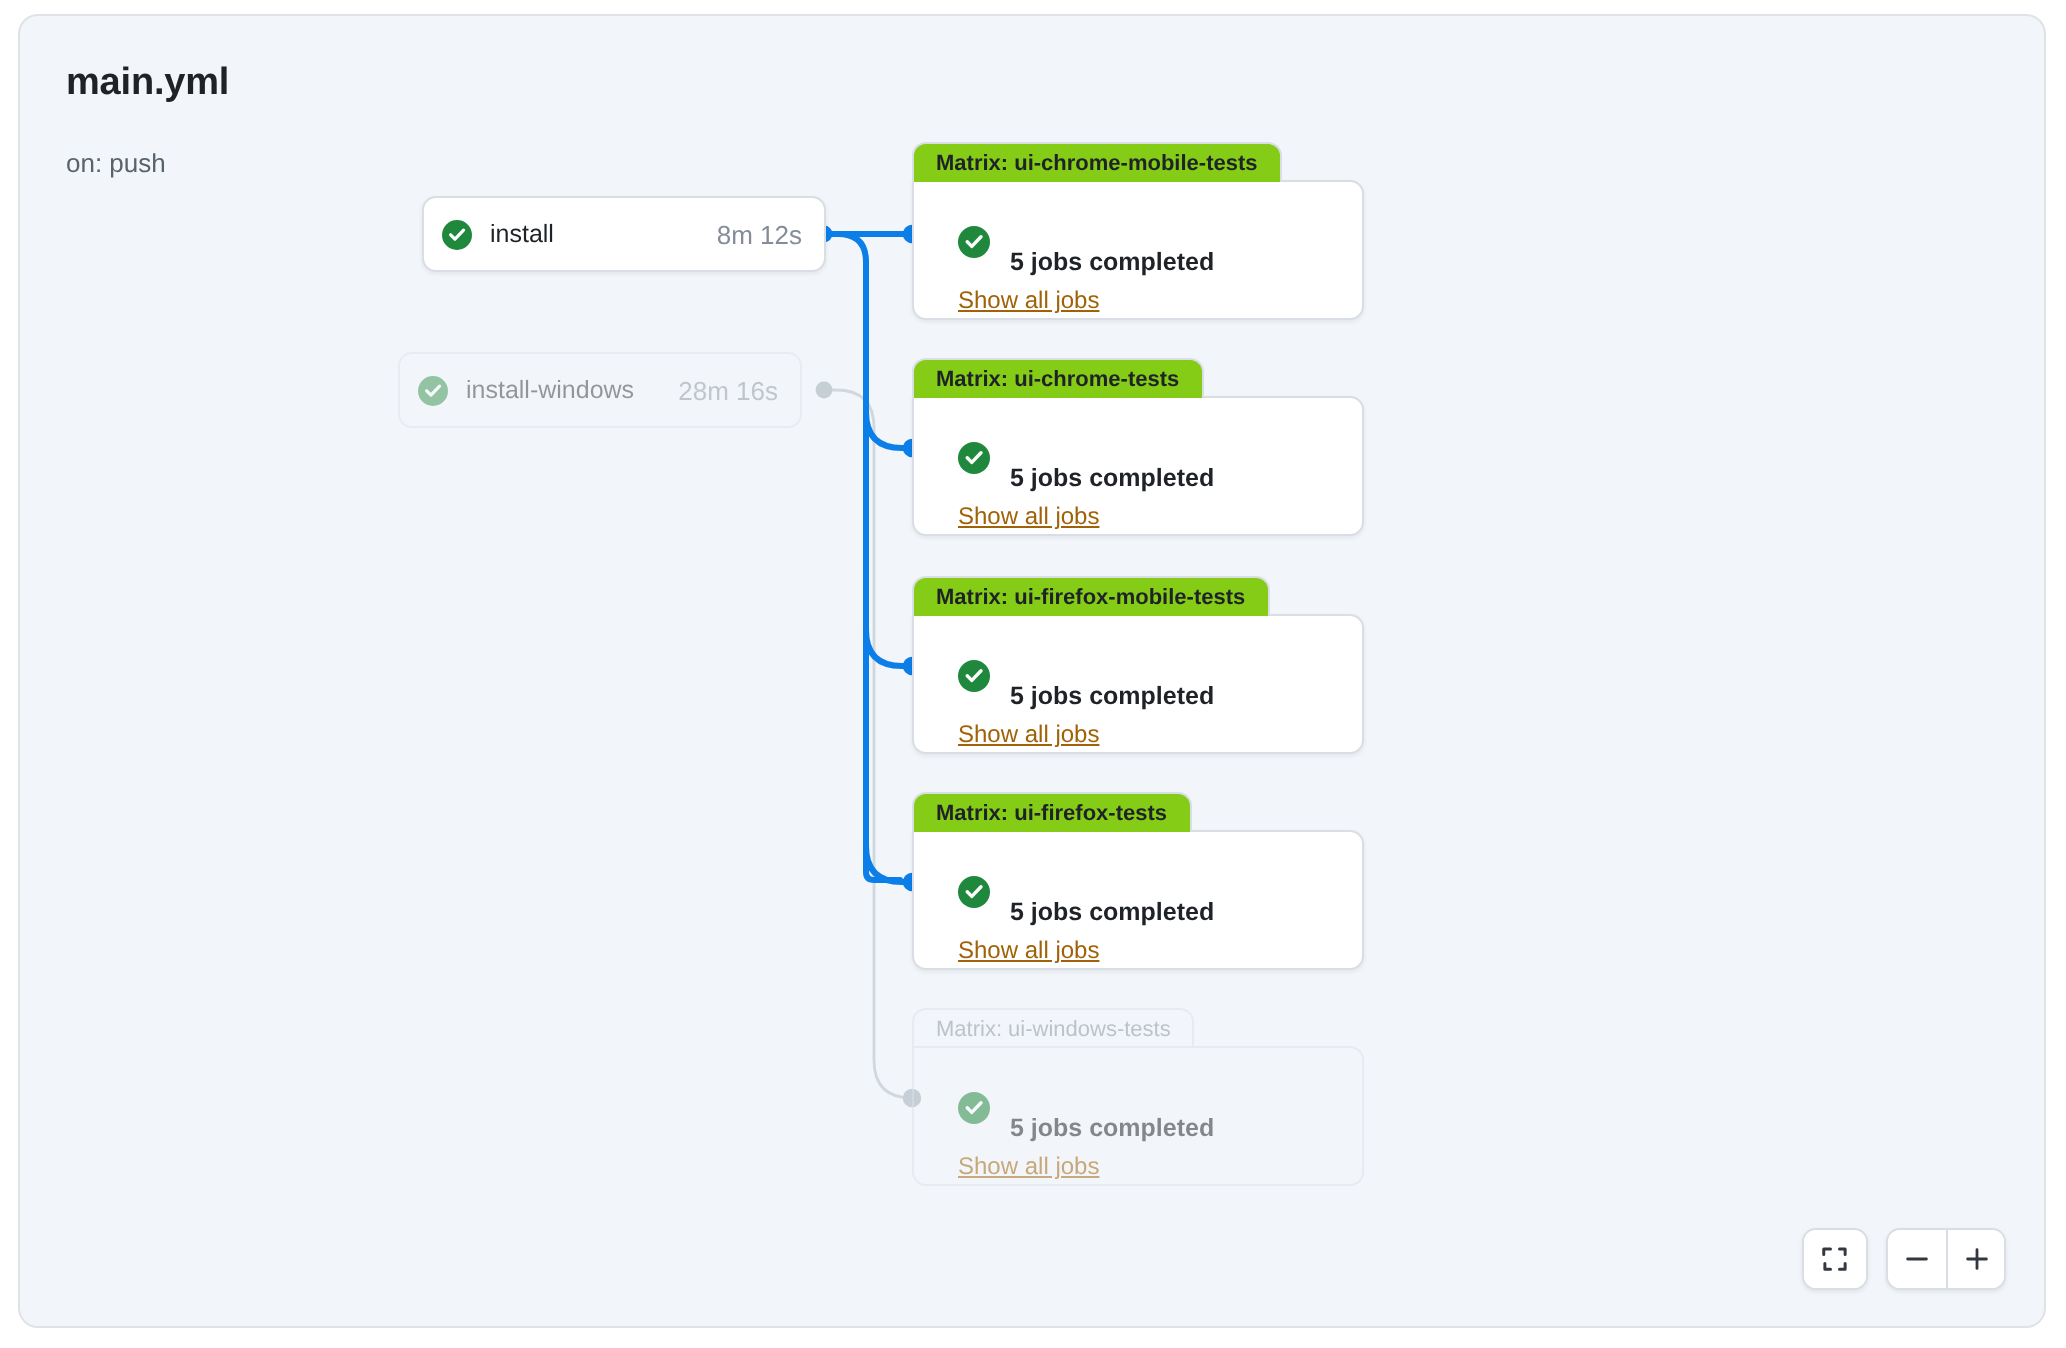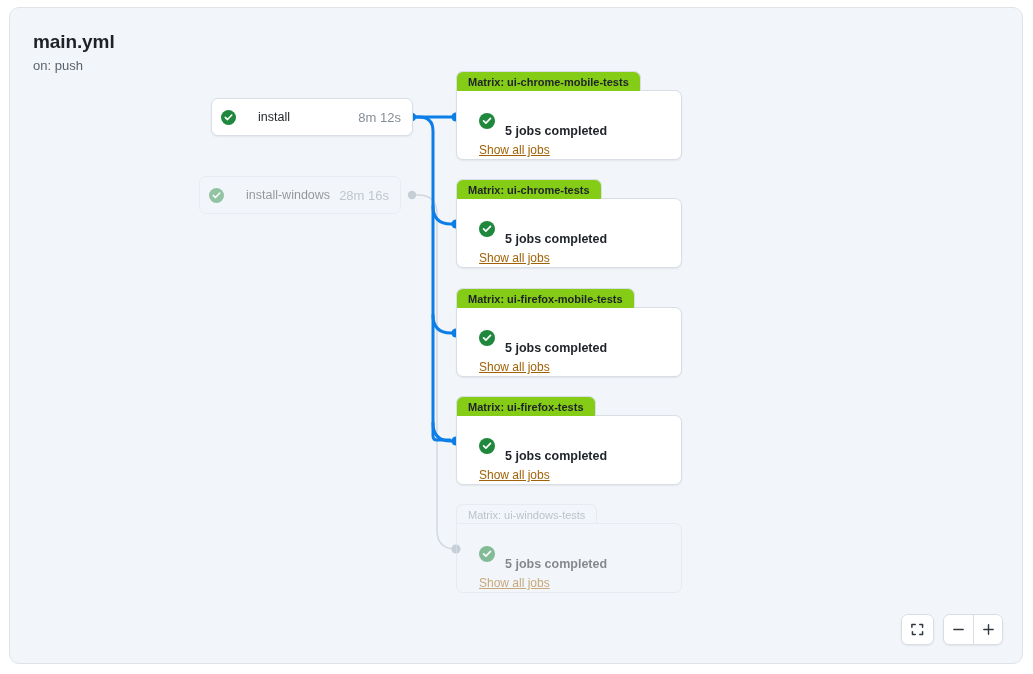--- a/index.html
+++ b/index.html
@@ -44,21 +44,21 @@
     font-size: 19px;
     font-weight: 700;
     color: #1f2328;
     letter-spacing: -0.1px;
     line-height: 24px;
   }
   .wf-sub {
     font-size: 13px;
     color: #59636e;
     line-height: 20px;
-    margin-top: 2px;
+    margin-top: 18px;
   }
 
   
   .edges {
     position: absolute;
     left: 0;
     top: 0;
     width: 1014px;
     height: 657px;
     pointer-events: none;
@@ -80,21 +80,21 @@
   }
   .job-node.dim {
     background: transparent;
     border-color: #dde3ea;
     box-shadow: none;
     opacity: 0.45;
   }
   .job-name {
     font-size: 12.5px;
     color: #1f2328;
-    margin-left: 22px;
+    margin-left: 9px;
     flex: 1 1 auto;
     white-space: nowrap;
     overflow: hidden;
     text-overflow: ellipsis;
   }
   .job-time {
     font-size: 13px;
     color: #848d97;
     white-space: nowrap;
   }

